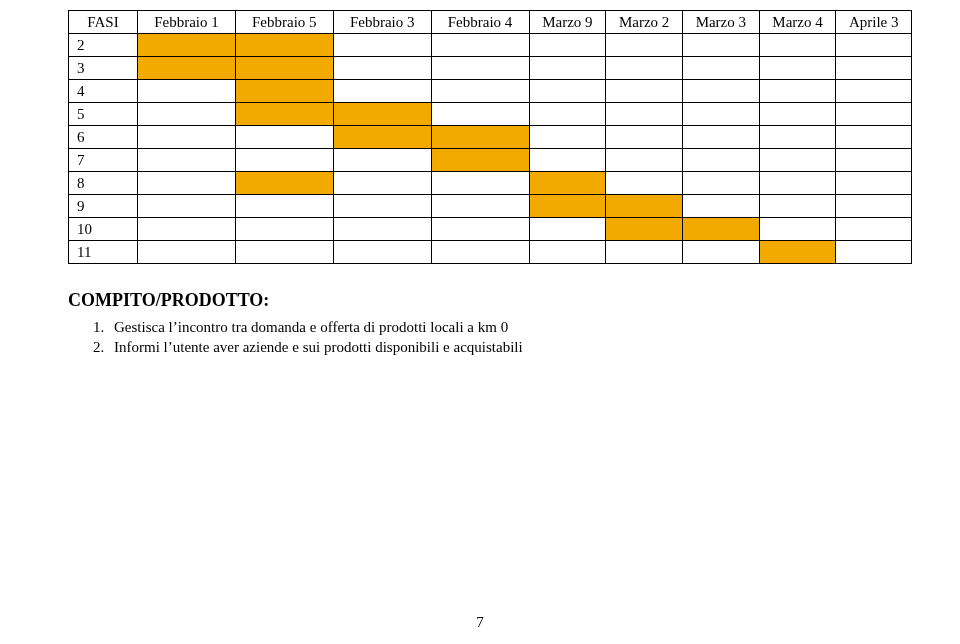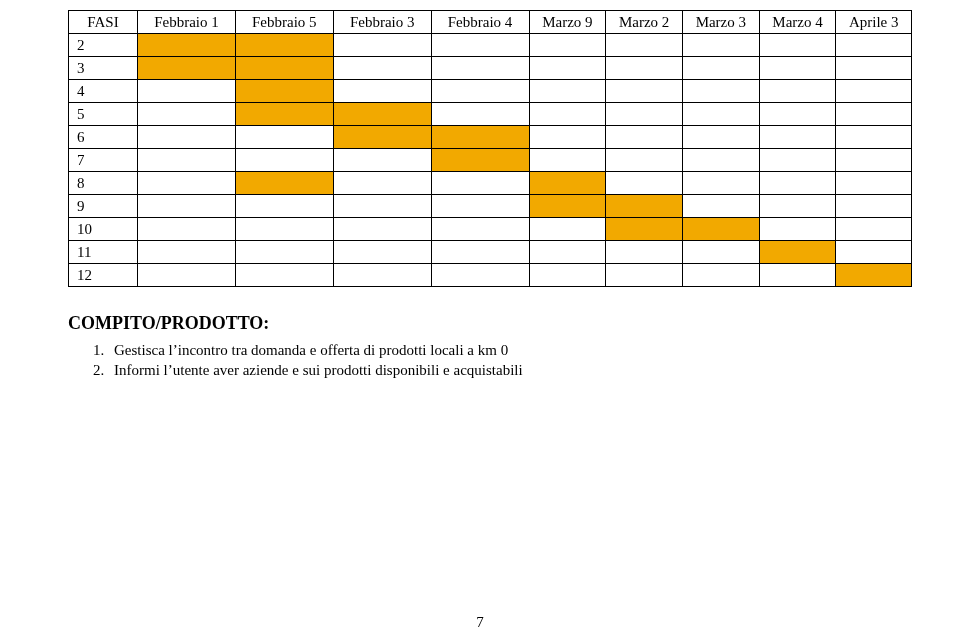--- a/index.html
+++ b/index.html
@@ -203,32 +203,20 @@
           <td></td>
           <td></td>
           <td></td>
           <td></td>
           <td></td>
           <td></td>
           <td></td>
           <td class="filled"></td>
           <td></td>
         </tr>
-        <tr>
-          <td class="phase">12</td>
-          <td></td>
-          <td></td>
-          <td></td>
-          <td></td>
-          <td></td>
-          <td></td>
-          <td></td>
-          <td></td>
-          <td class="filled"></td>
-        </tr>
       </tbody>
   </table>
 
   <div class="section-title">COMPITO/PRODOTTO:</div>
 
 
   <ol class="steps" id="steps-list">
       <li>Gestisca l’incontro tra domanda e offerta di prodotti locali a km 0</li>
       <li>Informi l’utente aver aziende e sui prodotti disponibili e acquistabili</li>
     </ol>

